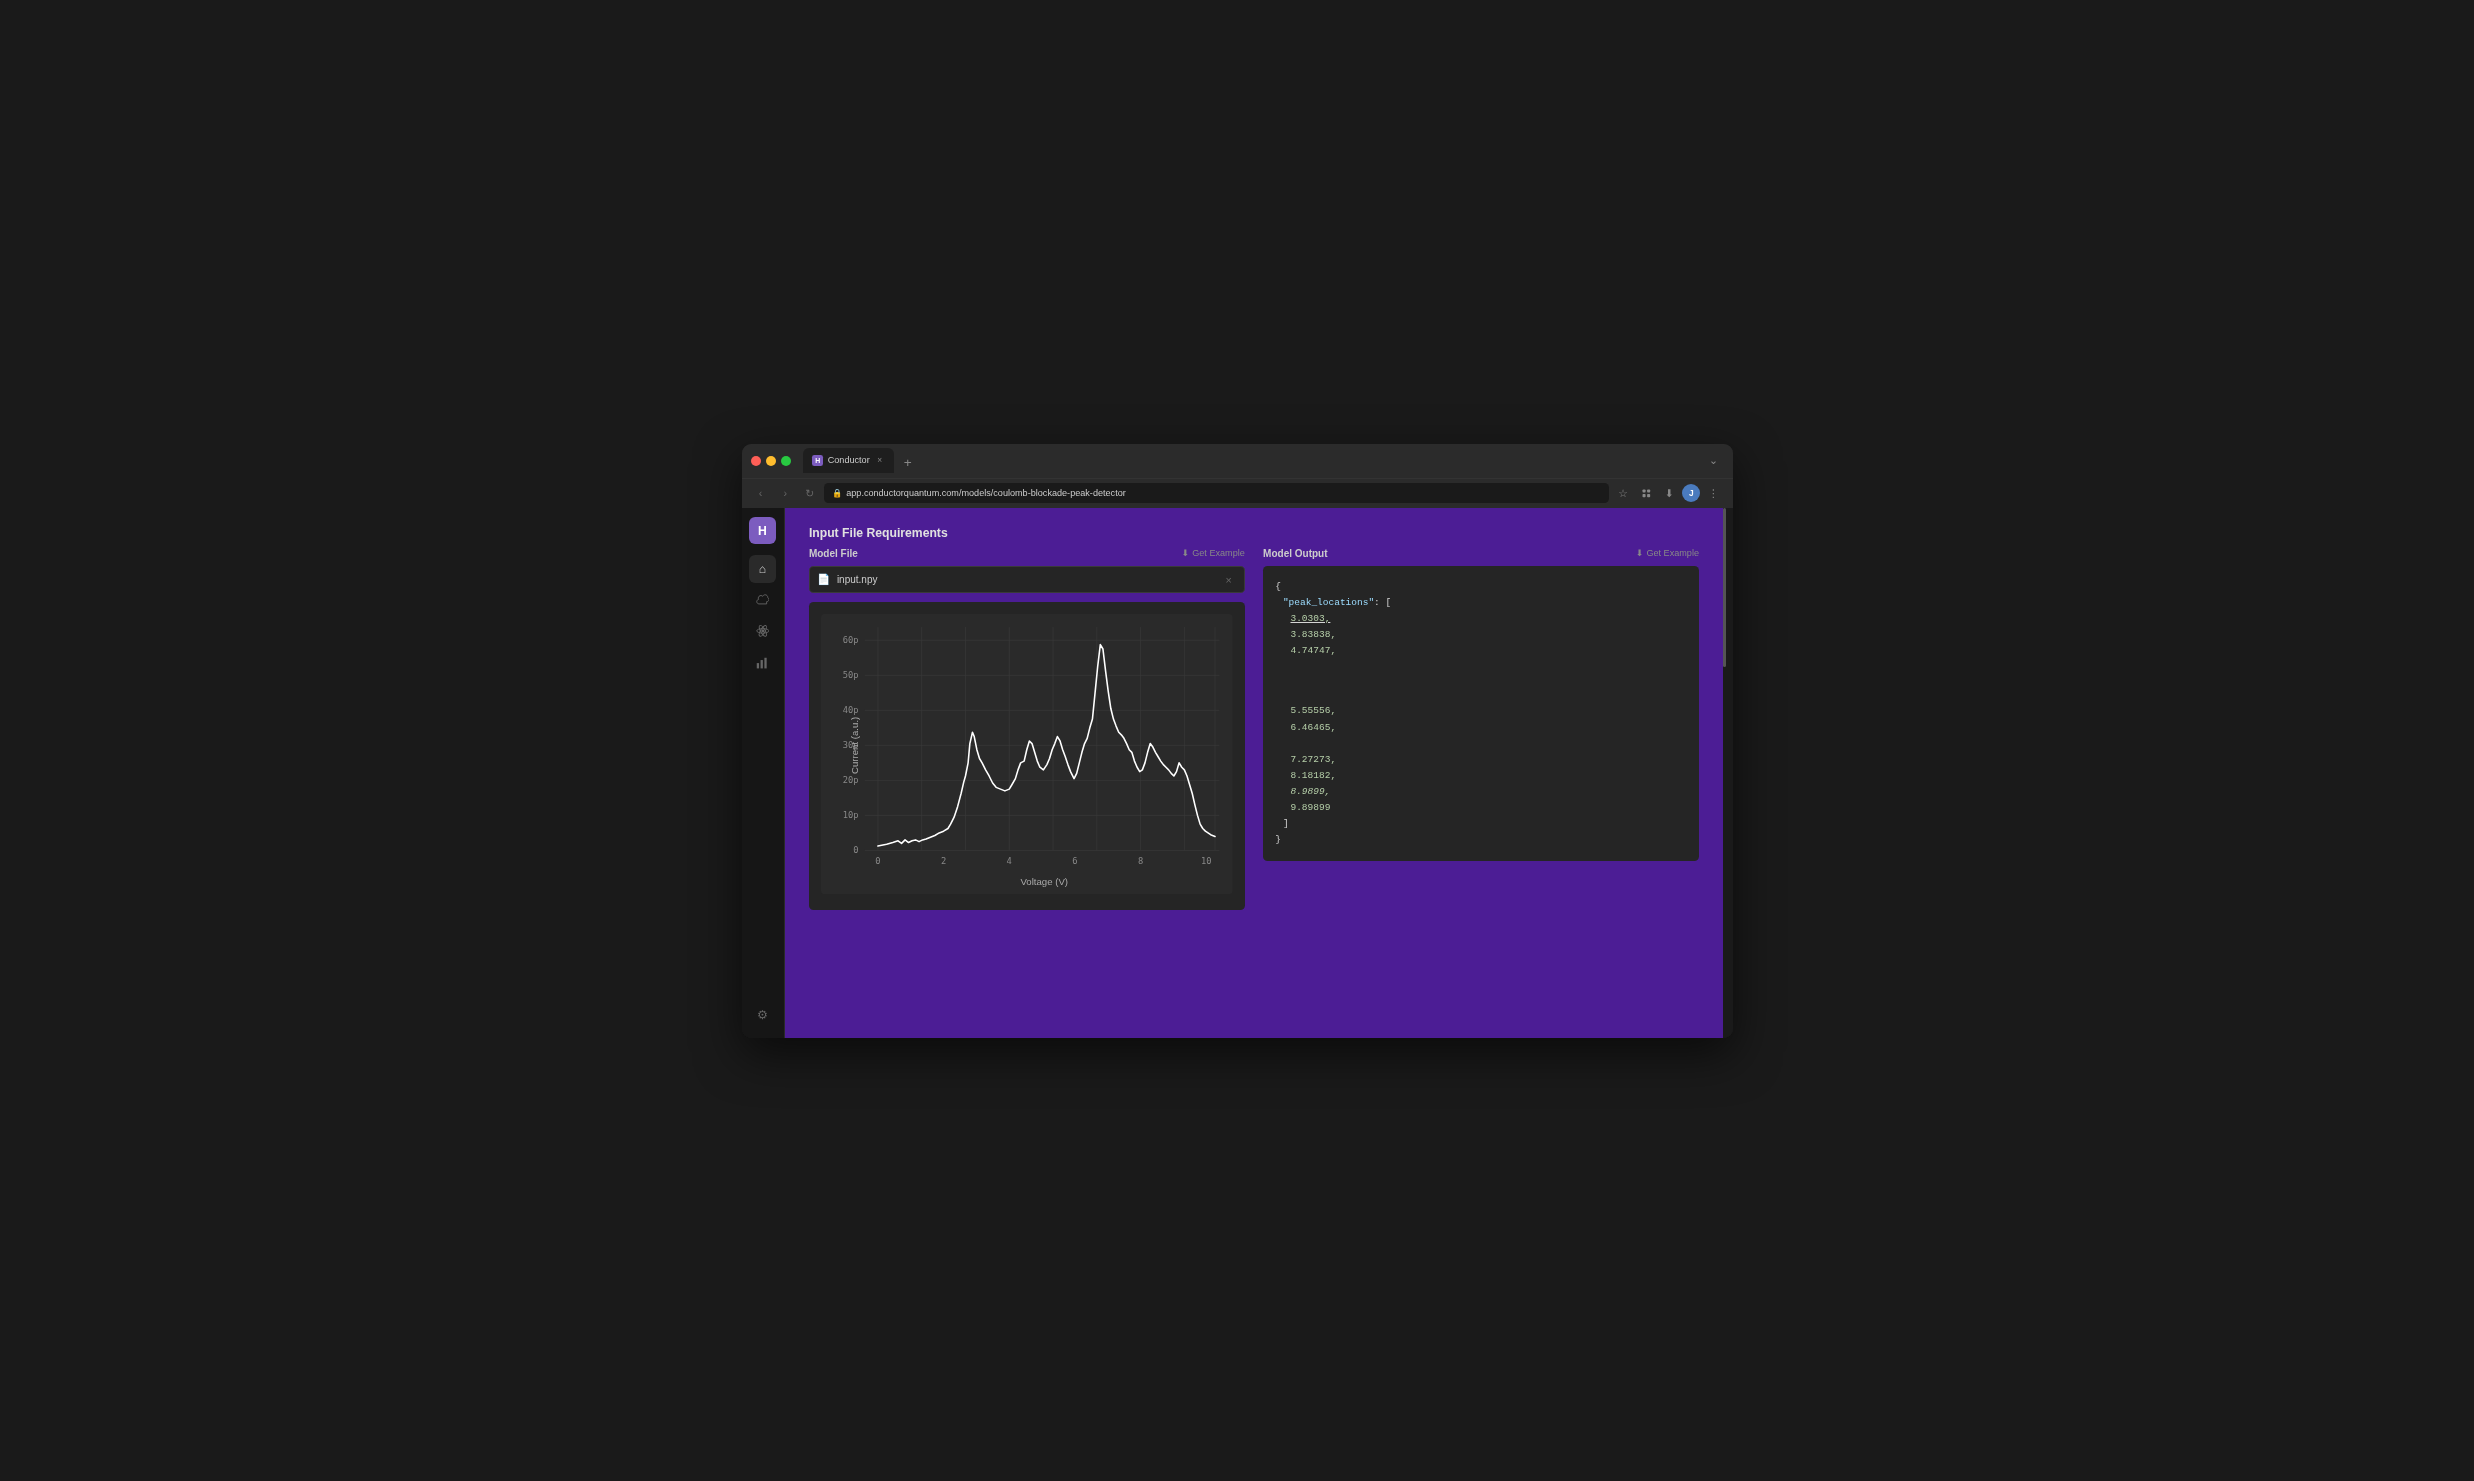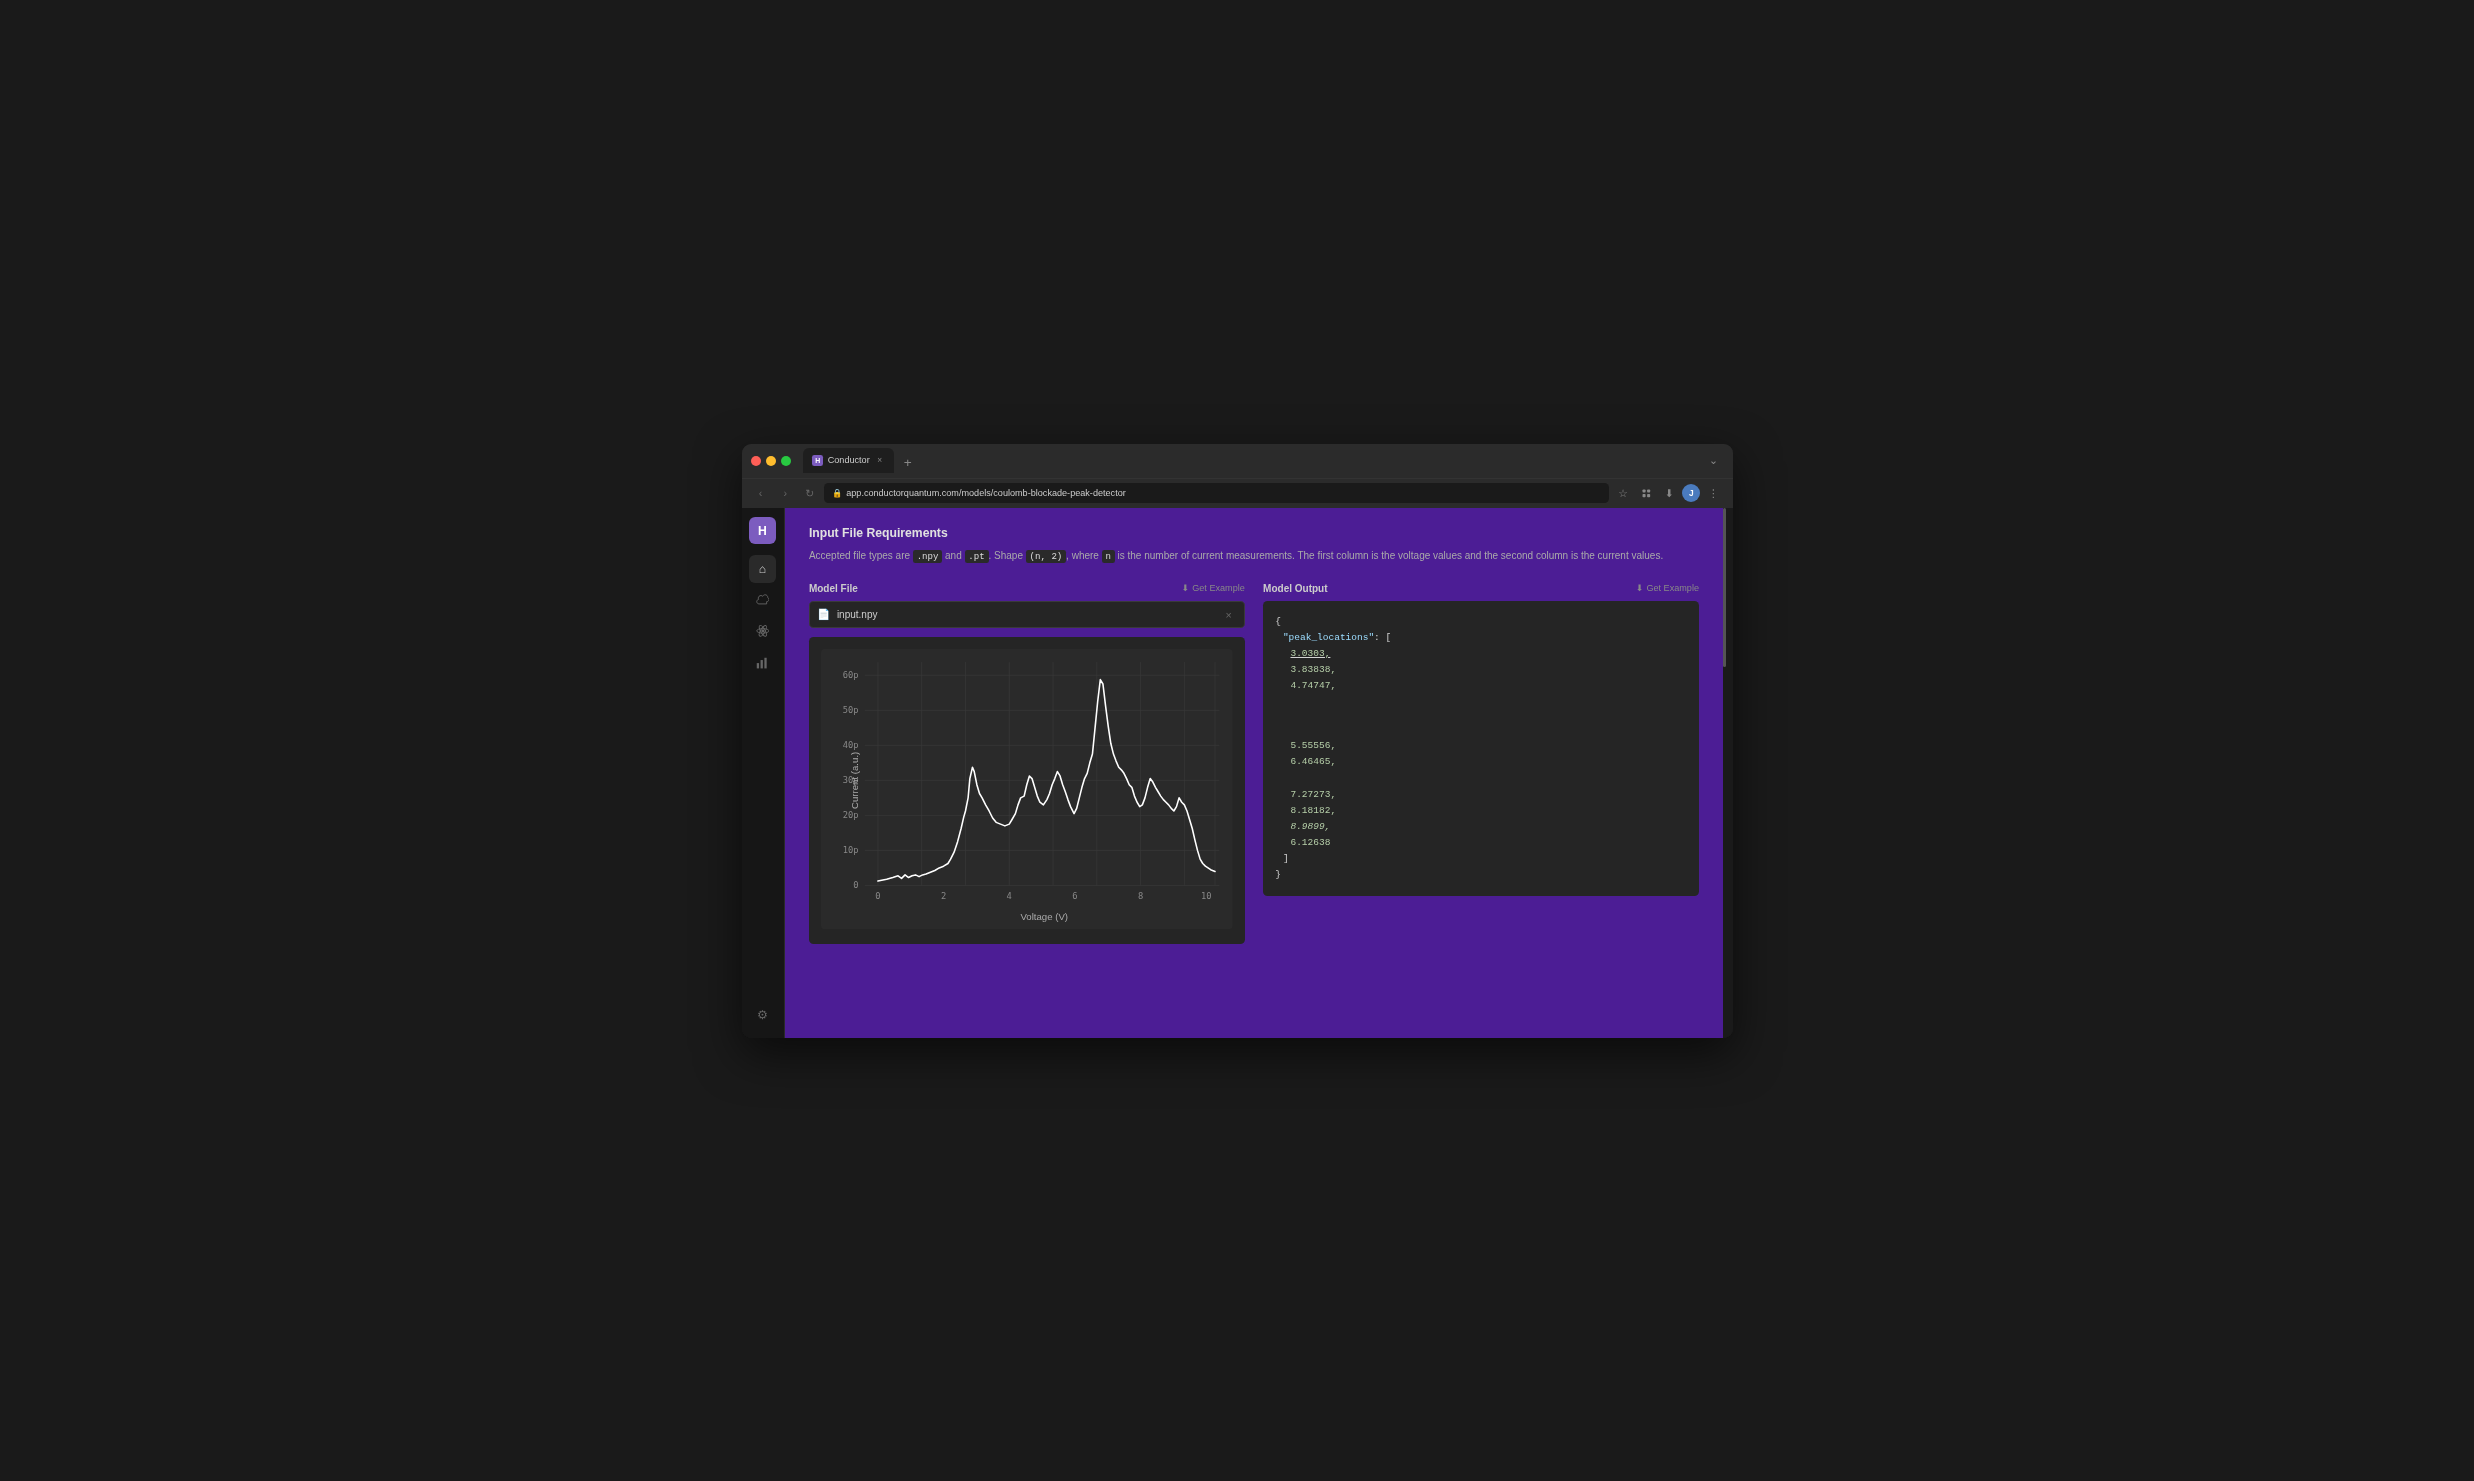--- a/index.html
+++ b/index.html
@@ -440,23 +440,20 @@
         </span>
       </div>
       <div class="sidebar-spacer"></div>
       <div class="sidebar-settings">
         <span>⚙</span>
       </div>
     </div>
 
     <div class="content">
       <h2 class="section-title">Input File Requirements</h2>
-      <p class="section-desc">
-        Accepted file types are <span class="mono">.npy</span> and <span class="mono">.pt</span>. Shape <span class="mono">(n, 2)</span>, where <span class="mono">n</span> is the number of current measurements. The first column is the voltage values and the second column is the current values.
-      </p>
 
       <div class="two-col">
 
         <div>
           <div class="panel-label">
             <span>Model File</span>
             <button class="get-example-btn">
               <span>⬇</span>
               <span>Get Example</span>
             </button>
@@ -641,21 +638,21 @@
               <span class="json-key">"peak_locations"</span><span class="json-bracket">: [</span>
             </div>
             <div style="padding-left:15.2px;text-decoration:underline;"><span class="json-number">3.0303,</span></div>
             <div style="padding-left:15.2px;"><span class="json-number">3.83838,</span></div>
             <div style="padding-left:15.2px;"><span class="json-number">4.74747,</span></div>
             <div style="padding-left:15.2px;margin-top:44px;"><span class="json-number">5.55556,</span></div>
             <div style="padding-left:15.2px;"><span class="json-number">6.46465,</span></div>
             <div style="padding-left:15.2px;margin-top:16px;"><span class="json-number">7.27273,</span></div>
             <div style="padding-left:15.2px;"><span class="json-number">8.18182,</span></div>
             <div style="padding-left:15.2px;font-style:italic;"><span class="json-number">8.9899,</span></div>
-            <div style="padding-left:15.2px;"><span class="json-number">6.12638</span></div>
+            <div style="padding-left:15.2px;"><span class="json-number">9.89899</span></div>
             <div style="padding-left:7.6px;"><span class="json-bracket">]</span></div>
             <div><span class="json-brace">}</span></div>
           </div>
         </div>
       </div>
     </div>
 
     <div style="width:9.1px;background:#1a1a1a;position:relative;flex-shrink:0;">
       <div class="scrollbar-thumb"></div>
     </div>

